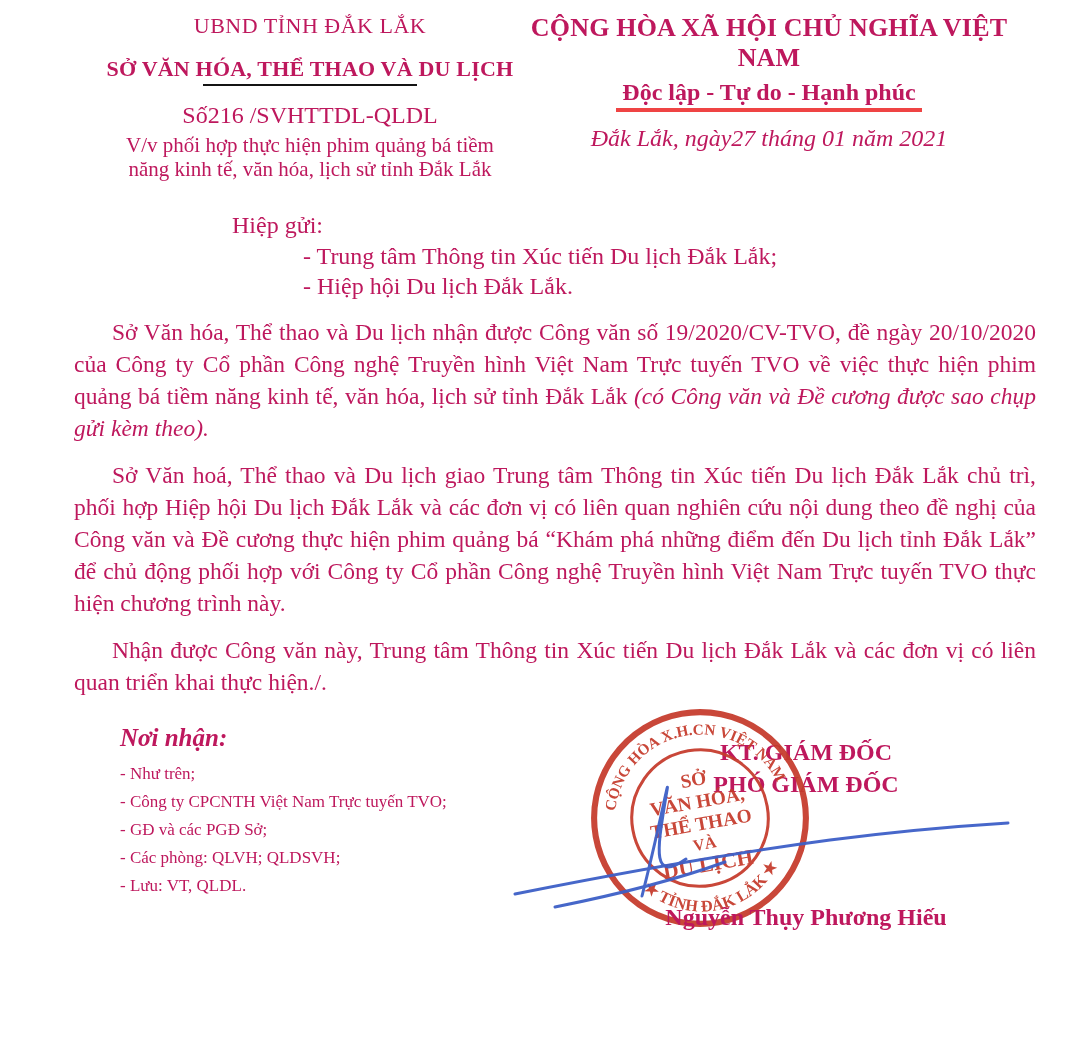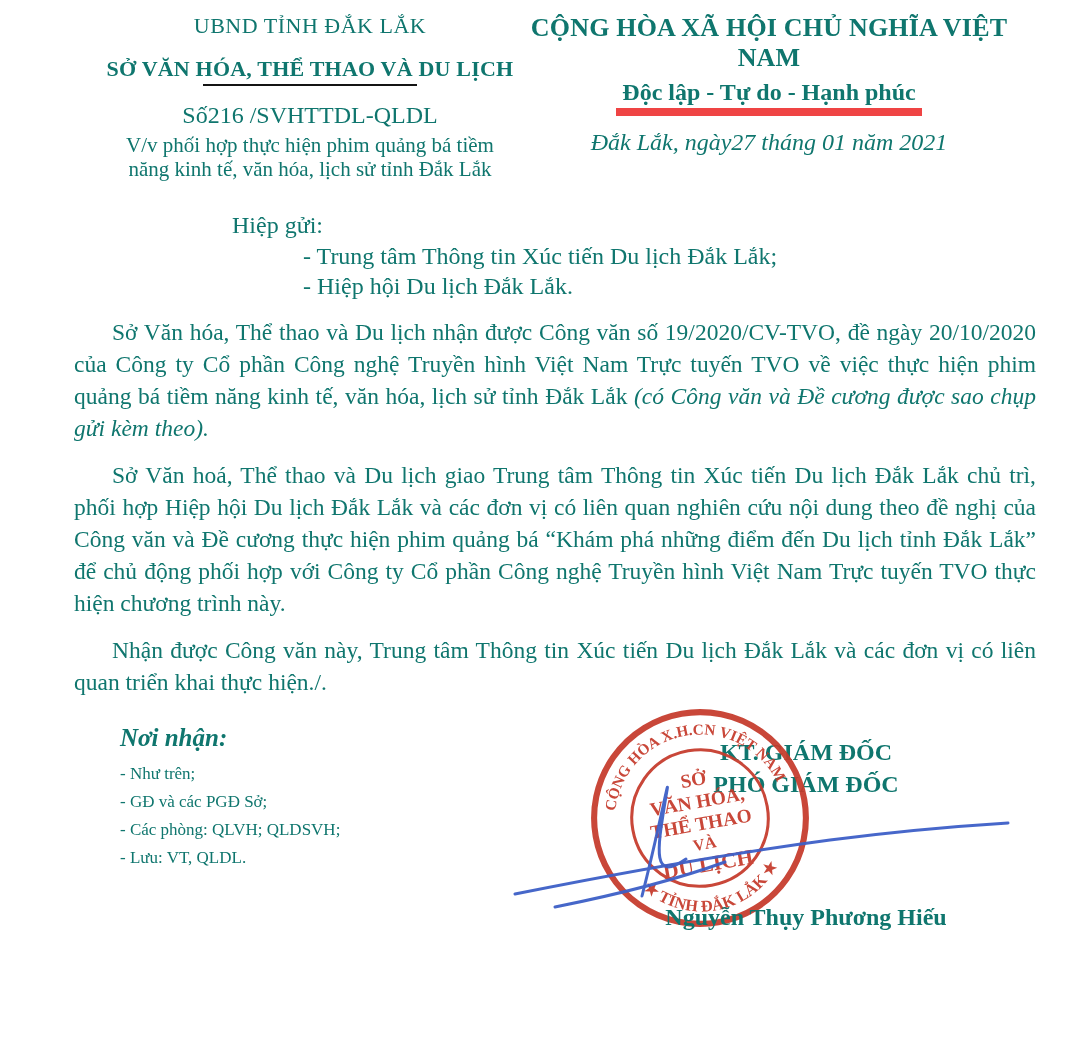--- a/index.html
+++ b/index.html
@@ -1,35 +1,35 @@
 <!DOCTYPE html>
 <html><head>
 <meta charset="utf-8">
 <style>
   html,body{margin:0;padding:0;}
   .page{
     position:relative;
     width:1080px;height:1062px;
     background:#ffffff;
     font-family:"Liberation Serif", serif;
-    color:#0f766e;
+    color:#be185d;
     overflow:hidden;
   }
   
   .hdr{display:flex;padding-top:13px;}
   .hdr-left{position:absolute;left:70px;top:13px;width:480px;text-align:center;}
   .hdr-right{position:absolute;left:530px;top:13px;width:478px;text-align:center;}
   .org-parent{font-size:22px;letter-spacing:.5px;}
   .org-name{font-size:22px;font-weight:bold;margin-top:17px;letter-spacing:.2px;}
   .org-underline{width:214px;height:2px;background:#141414;margin:2px auto 0 auto;}
   .doc-number{font-size:24px;margin-top:16px;}
   .doc-subject{font-size:21px;line-height:24px;margin-top:4px;}
   .nation{font-size:26px;font-weight:bold;letter-spacing:.2px;}
   .motto{display:inline-block;font-size:24px;font-weight:bold;margin-top:6px;
-         border-bottom:8px solid #ef4444;padding:0 6px 2px 6px;}
+         border-bottom:4px solid #ef4444;padding:0 6px 2px 6px;}
   .dateline{font-size:24px;font-style:italic;margin-top:13px;}
   
   .salute{margin-top:199px;}
   .salute-label{font-size:24px;margin-left:232px;}
   .salute-items{font-size:24px;line-height:30px;margin-left:303px;margin-top:2px;}
   
   .para{
     font-size:23.5px;line-height:32px;text-align:justify;
     margin:15px 44px 0 74px;text-indent:38px;
   }
@@ -82,20 +82,21 @@
   <div class="para"><span>Sở Văn hóa, Thể thao và Du lịch nhận được Công văn số 19/2020/CV-TVO, đề ngày 20/10/2020 của Công ty Cổ phần Công nghệ Truyền hình Việt Nam Trực tuyến TVO về việc thực hiện phim quảng bá tiềm năng kinh tế, văn hóa, lịch sử tỉnh Đắk Lắk </span><i>(có Công văn và Đề cương được sao chụp gửi kèm theo).</i></div>
   <div class="para">Sở Văn hoá, Thể thao và Du lịch giao Trung tâm Thông tin Xúc tiến Du lịch Đắk Lắk chủ trì, phối hợp Hiệp hội Du lịch Đắk Lắk và các đơn vị có liên quan nghiên cứu nội dung theo đề nghị của Công văn và Đề cương thực hiện phim quảng bá “Khám phá những điểm đến Du lịch tỉnh Đắk Lắk” để chủ động phối hợp với Công ty Cổ phần Công nghệ Truyền hình Việt Nam Trực tuyến TVO thực hiện chương trình này.</div>
   <div class="para">Nhận được Công văn này, Trung tâm Thông tin Xúc tiến Du lịch Đắk Lắk và các đơn vị có liên quan triển khai thực hiện./.</div>
 
   <div class="footer">
 
     <div class="noi-nhan">
       <div class="noi-nhan-label">Nơi nhận:</div>
       <div class="noi-nhan-items">
         <div>- Như trên;</div>
+        <div>- Công ty CPCNTH Việt Nam Trực tuyến TVO;</div>
         <div>- GĐ và các PGĐ Sở;</div>
         <div>- Các phòng: QLVH; QLDSVH;</div>
         <div>- Lưu: VT, QLDL.</div>
       </div>
     </div>
 
     <div class="sign-titles">
       <div>KT. GIÁM ĐỐC</div>
       <div>PHÓ GIÁM ĐỐC</div>
     </div>

